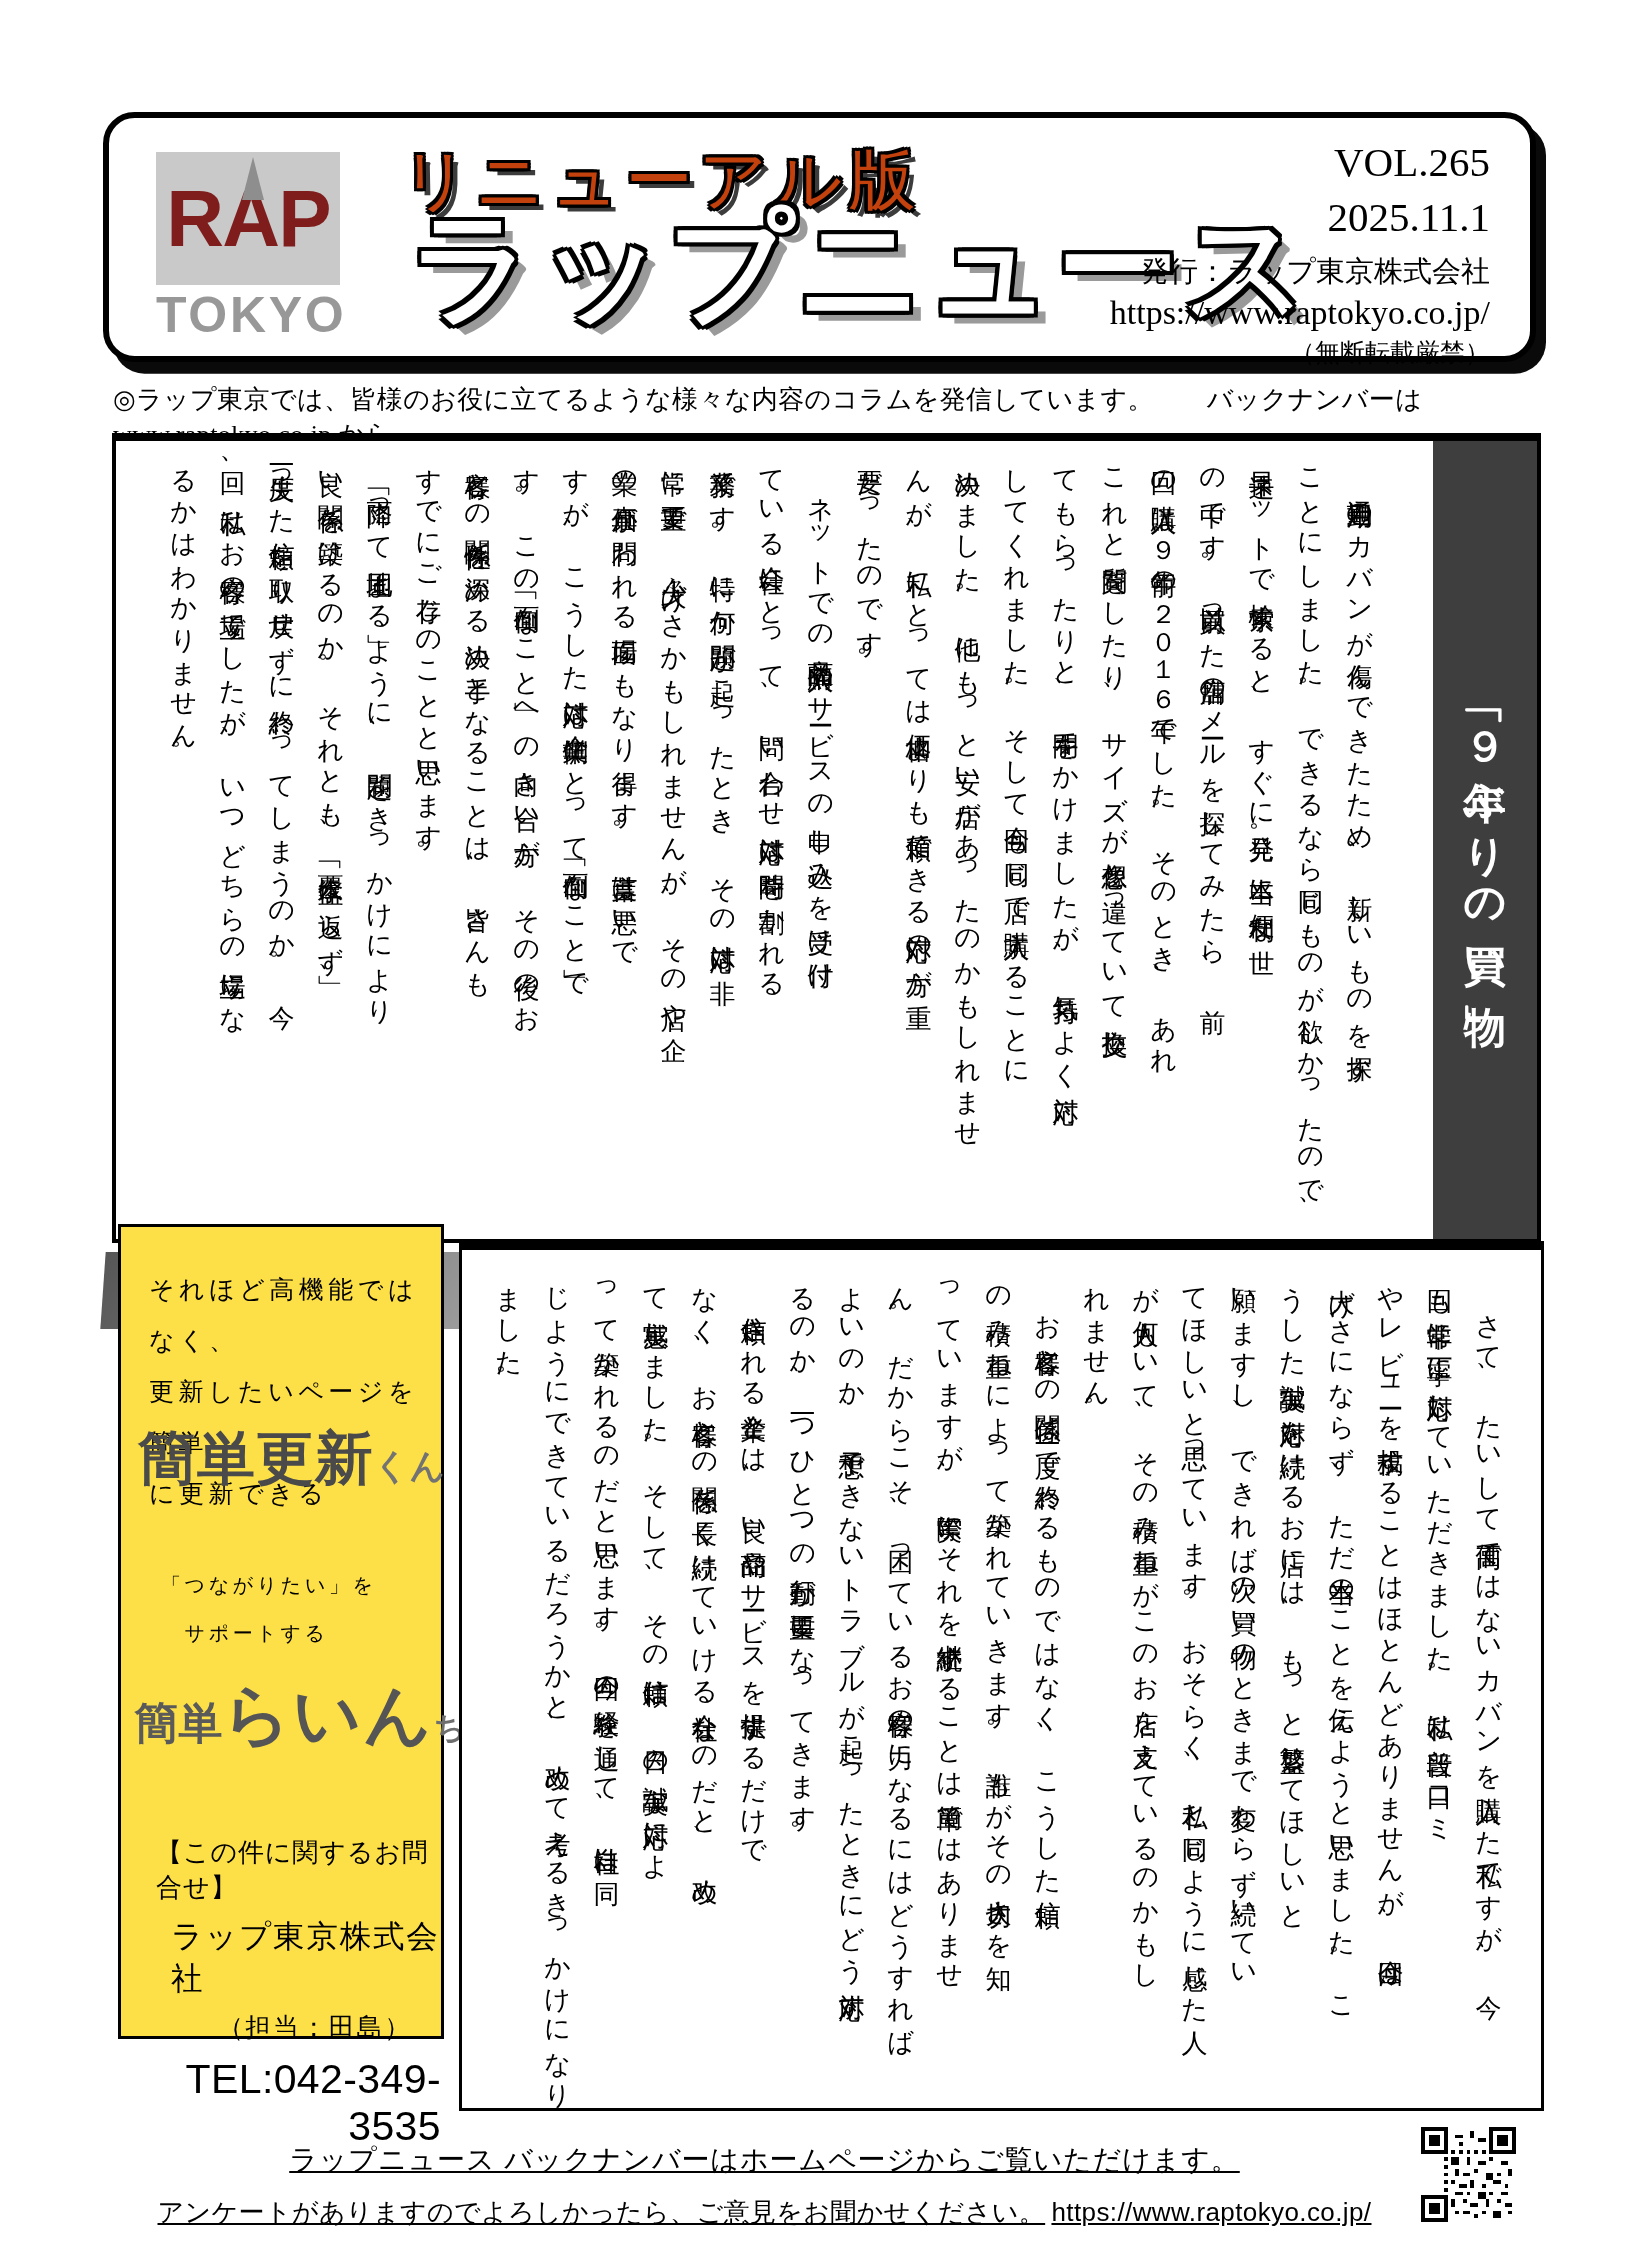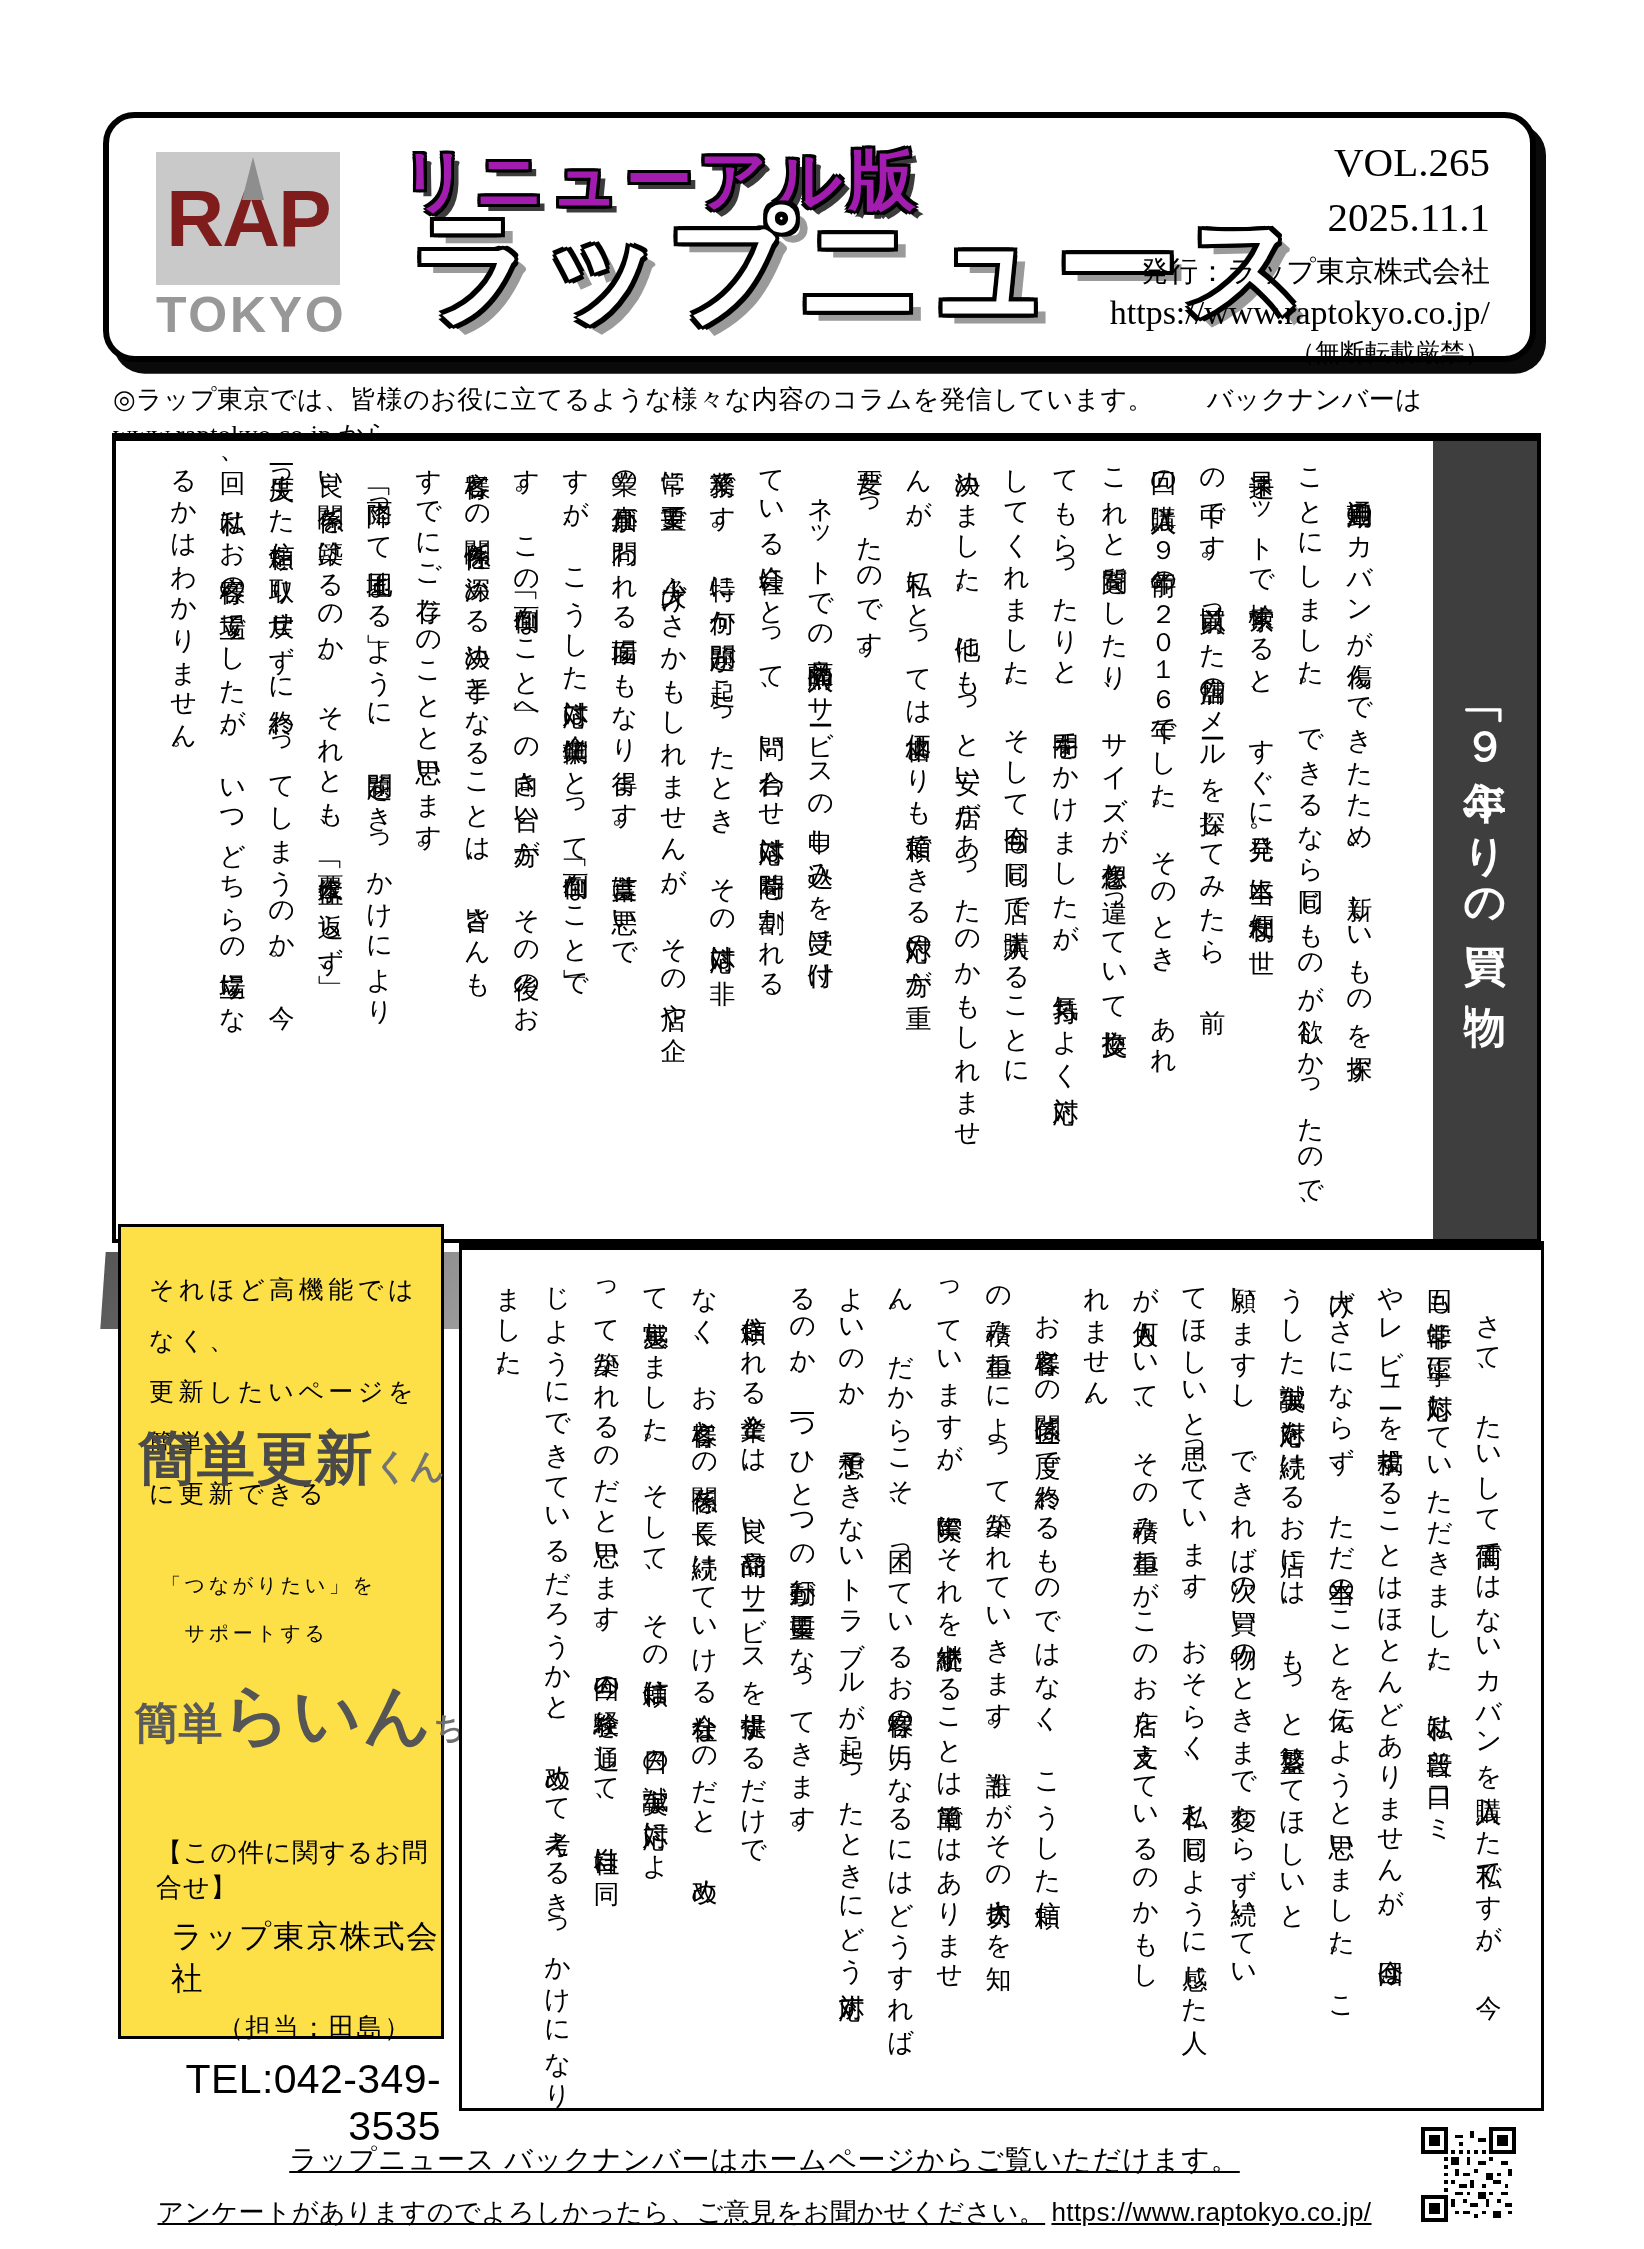--- a/index.html
+++ b/index.html
@@ -14,22 +14,22 @@
   .rap-box{position:relative;width:184px;height:133px;background:#c9c9c9;
       display:flex;align-items:center;justify-content:center;}
   .rap-box .rap-txt{font-family:"Liberation Sans","DejaVu Sans",sans-serif;font-weight:900;
       font-size:80px;color:#7f1d1d;letter-spacing:-1.8px;line-height:1;}
   .rap-box::after{content:"";position:absolute;top:4.5px;left:53%;margin-left:-11.7px;
       border-left:11.7px solid transparent;border-right:11.7px solid transparent;
       border-bottom:43px solid #8e8e8e;}
   .tokyo-txt{margin-top:4.5px;text-align:center;font-family:"Liberation Sans","DejaVu Sans",sans-serif;
       font-weight:900;font-size:50px;color:#989898;letter-spacing:2.7px;line-height:1;}
   .edition{position:absolute;left:292px;top:17px;
-      font-family:"Liberation Sans","DejaVu Sans",sans-serif;font-weight:700;font-size:67px;
-      color:#a21caf;letter-spacing:6.3px;
+      font-family:"Liberation Sans","DejaVu Sans",sans-serif;font-weight:400;font-size:67px;
+      color:#c2410c;letter-spacing:6.3px;
       text-shadow:-3.1px -3.1px 0 #000,3.1px -3.1px 0 #000,-3.1px 3.1px 0 #000,3.1px 3.1px 0 #000,
                   -3.1px 0 0 #000,3.1px 0 0 #000,0 -3.1px 0 #000,0 3.1px 0 #000,
                   7.6px 6.7px 0 #3c3c3c;}
   .main-title{position:absolute;left:301px;top:85px;
       font-family:"Liberation Sans","DejaVu Sans",sans-serif;font-weight:700;font-size:122px;
       color:#fff;letter-spacing:4.5px;line-height:1.05;
       text-shadow:-4px -4px 0 #000,4px -4px 0 #000,-4px 4px 0 #000,4px 4px 0 #000,
                   -4px 0 0 #000,4px 0 0 #000,0 -4px 0 #000,0 4px 0 #000,
                   11.7px 10px 0 #9a9a9a;}
   .pub-info{position:absolute;right:40px;top:17px;text-align:right;}

